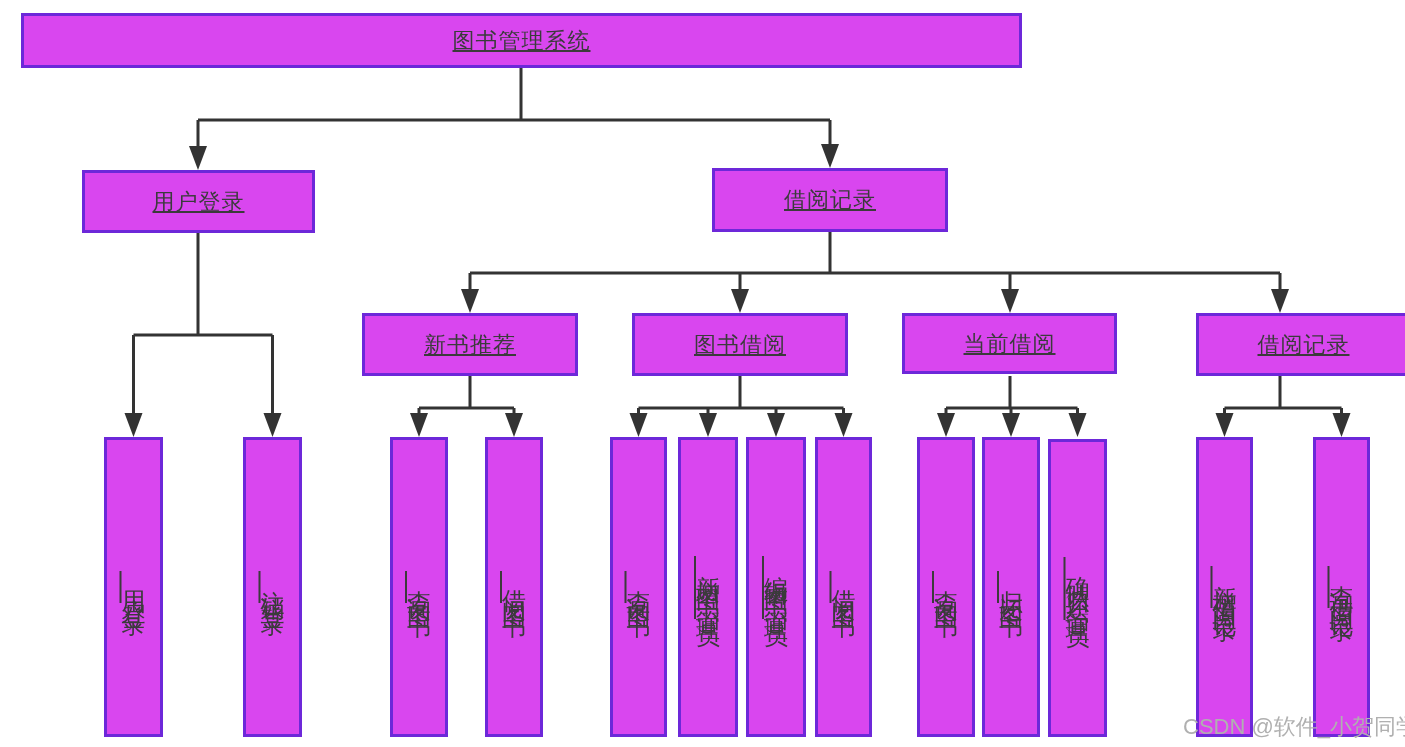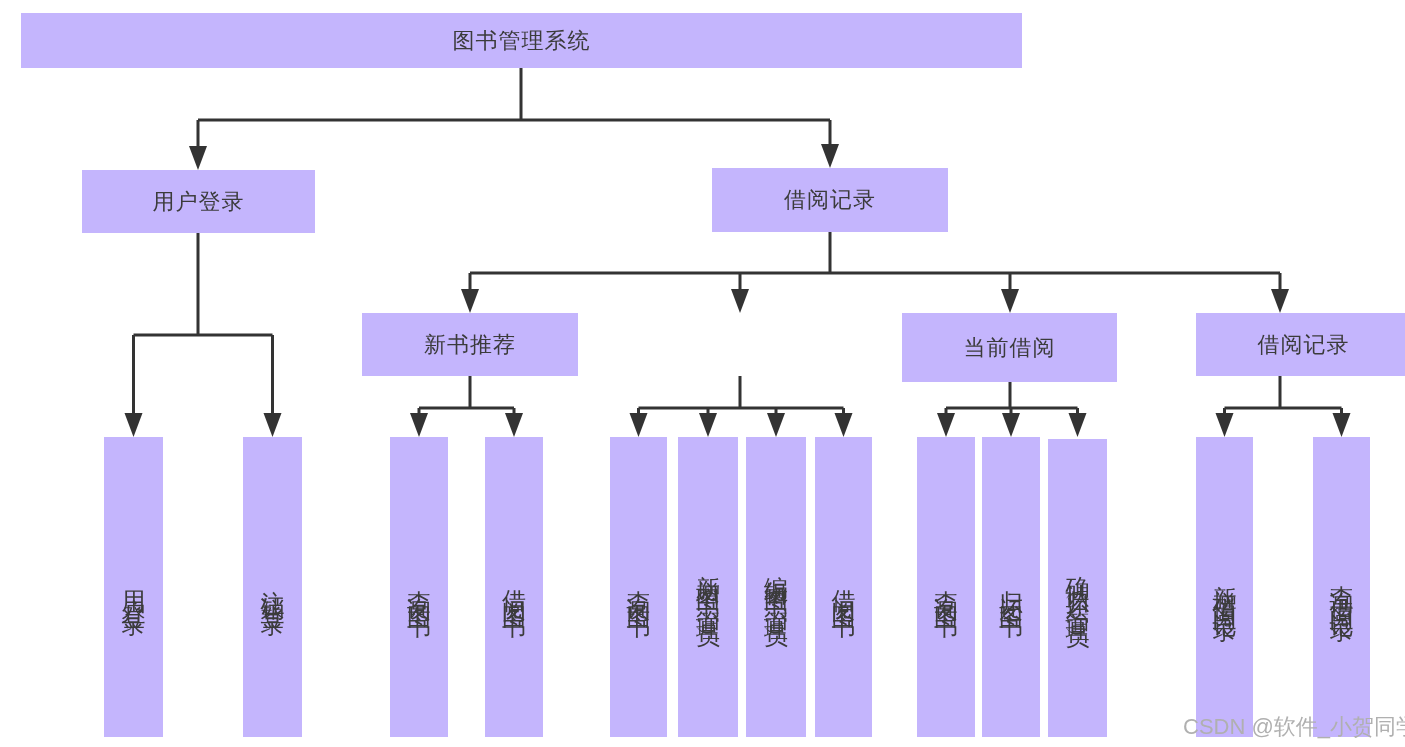--- a/index.html
+++ b/index.html
@@ -17,27 +17,28 @@
   }
   #connector-layer {
     position: absolute;
     left: 0;
     top: 0;
     pointer-events: none;
   }
   .box {
     position: absolute;
     box-sizing: border-box;
-    border: 3px solid #c4b5fd;
-    background: #c4b5fd;
+    border: 3px solid #6d28d9;
+    background: #d946ef;
     color: #3b3b3b;
     display: flex;
     align-items: center;
     justify-content: center;
     text-align: center;
+    text-decoration: underline;
   }
   .h-label {
     font-size: 22px;
     letter-spacing: 1px;
     white-space: nowrap;
   }
   .leaf {
     writing-mode: vertical-rl;
     text-orientation: mixed;
     font-size: 24px;
@@ -102,21 +103,22 @@
       <polygon points="1332.5,413 1350.5,413 1341.5,437"></polygon>
     </g>
   </svg>
 
   <div class="box h-label" style="left:21px; top:13px; width:1001px; height:55px;">图书管理系统</div>
 
   <div class="box h-label" style="left:82px; top:170px; width:233px; height:63px;">用户登录</div>
   <div class="box h-label" style="left:712px; top:168px; width:236px; height:64px;">借阅记录</div>
 
   <div class="box h-label" style="left:362px; top:313px; width:216px; height:63px;">新书推荐</div>
-  <div class="box h-label" style="left:902px; top:313px; width:215px; height:69px;">当前借阅</div>
+  <div class="box h-label" style="left:632px; top:313px; width:216px; height:63px;">图书借阅</div>
+  <div class="box h-label" style="left:902px; top:313px; width:215px; height:61px;">当前借阅</div>
   <div class="box h-label" style="left:1172px; top:313px; width:215px; height:63px;margin-left:24px;">借阅记录</div>
 
   <div class="box leaf" style="left:104px; top:437px; width:59px; height:300px;">用户登录</div>
   <div class="box leaf" style="left:243px; top:437px; width:59px; height:300px;">注销登录</div>
 
   <div class="box leaf" style="left:390px; top:437px; width:58px; height:300px;">查询图书</div>
   <div class="box leaf" style="left:485px; top:437px; width:58px; height:300px;">借阅图书</div>
 
   <div class="box leaf" style="left:610px; top:437px; width:57px; height:300px;">查询图书</div>
   <div class="box leaf leaf-long" style="left:678px; top:437px; width:60px; height:300px;">新增图书（管理员）</div>

